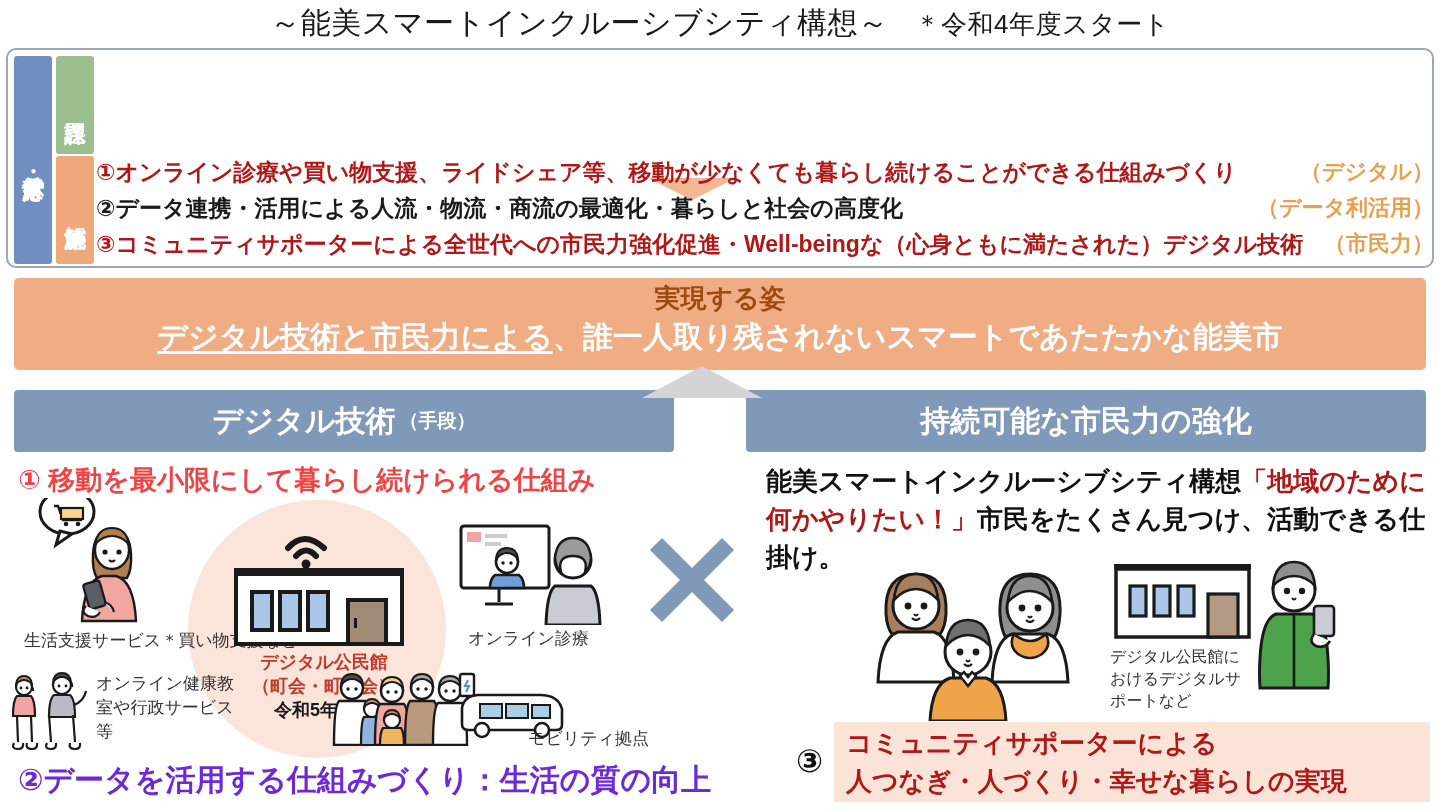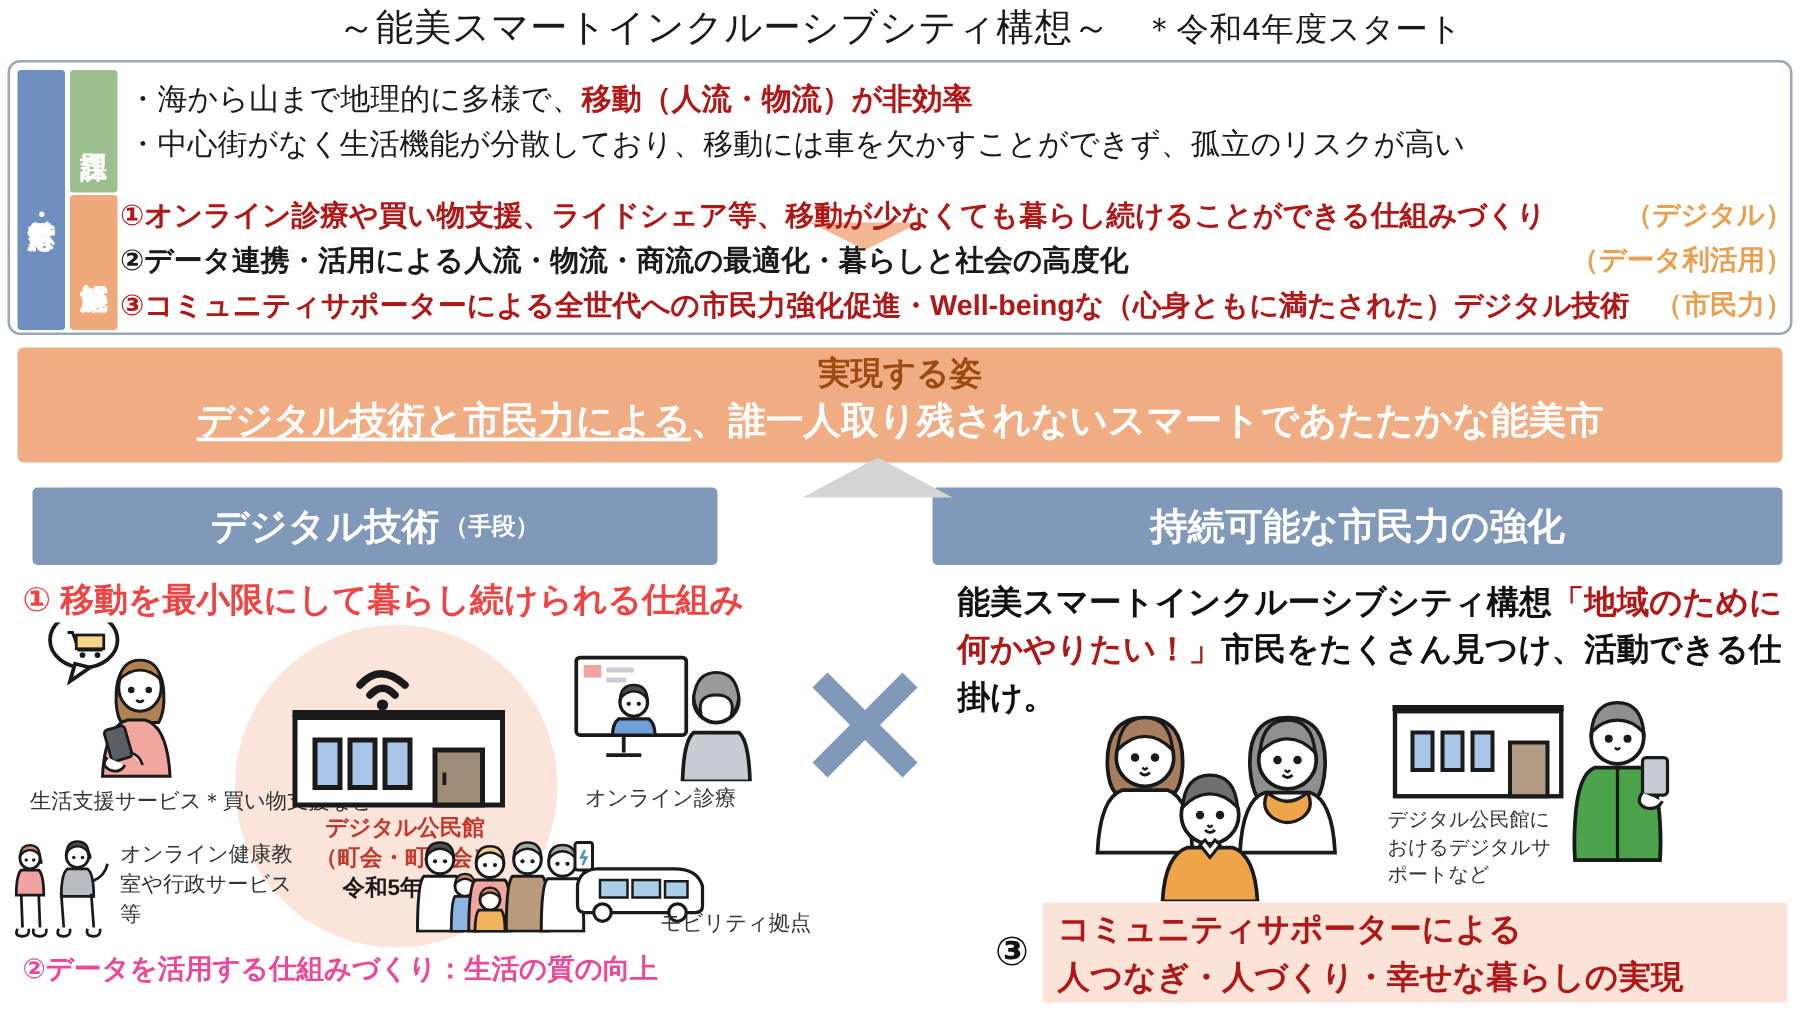--- a/index.html
+++ b/index.html
@@ -88,32 +88,32 @@
   }
 
   
   .col-header{
     position:absolute; top:390px; height:62px;
     background:#8199b8; border-radius:4px;
     color:#ffffff; font-weight:bold; font-size:30px;
     display:flex; align-items:center; justify-content:center;
     white-space:nowrap;
   }
-  #header-left{ left:14px; width:548px;margin-left:12px; }
+  #header-left{ left:14px; width:660px; }
   #header-right{ left:746px; width:680px; }
   .hdr-small{ font-size:19px; font-weight:bold; margin-left:4px; }
 
   
   #left-heading{
     position:absolute; left:18px; top:462px; width:680px;
     font-size:27px; font-weight:bold; color:#ef4444; white-space:nowrap;
   }
   #left-bottom-heading{
     position:absolute; left:18px; top:760px; width:700px;
-    font-size:22px; font-weight:bold; color:#ec4899; white-space:nowrap;
+    font-size:30px; font-weight:bold; color:#6d28d9; white-space:nowrap;
   }
 
   #pink-circle{
     position:absolute; left:188px; top:500px; width:258px; height:258px;
     border-radius:50%; background:#fbe4da;
   }
 
   
   #illus-shopper{ position:absolute; left:30px; top:498px; width:150px; height:128px; }
 
@@ -180,24 +180,20 @@
 <div id="slide-title">
   <span>～能美スマートインクルーシブシティ構想～</span><span class="sub">＊令和4年度スタート</span>
 </div>
 
 <div id="problem-box">
 
   <div class="side-tab" id="tab-background">背景・対応方針</div>
   <div class="side-tab" id="tab-issue">課題</div>
   <div class="side-tab" id="tab-measure">解決施策</div>
 
-  <div id="issue-lines">
-    <div class="issue-line"><span>・海から山まで地理的に多様で、</span><span class="hl">移動（人流・物流）が非効率</span></div>
-    <div class="issue-line">・中心街がなく生活機能が分散しており、移動には車を欠かすことができず、孤立のリスクが高い</div>
-  </div>
 
   <div id="down-arrow"></div>
 
   <div id="measure-lines">
 
     <div class="m-row">
       <span class="m-text m-red circ">①</span><span class="m-text m-red">オンライン診療や買い物支援、ライドシェア等、移動が少なくても暮らし続けることができる仕組みづくり</span>
       <span class="m-tag">（デジタル）</span>
     </div>
 

